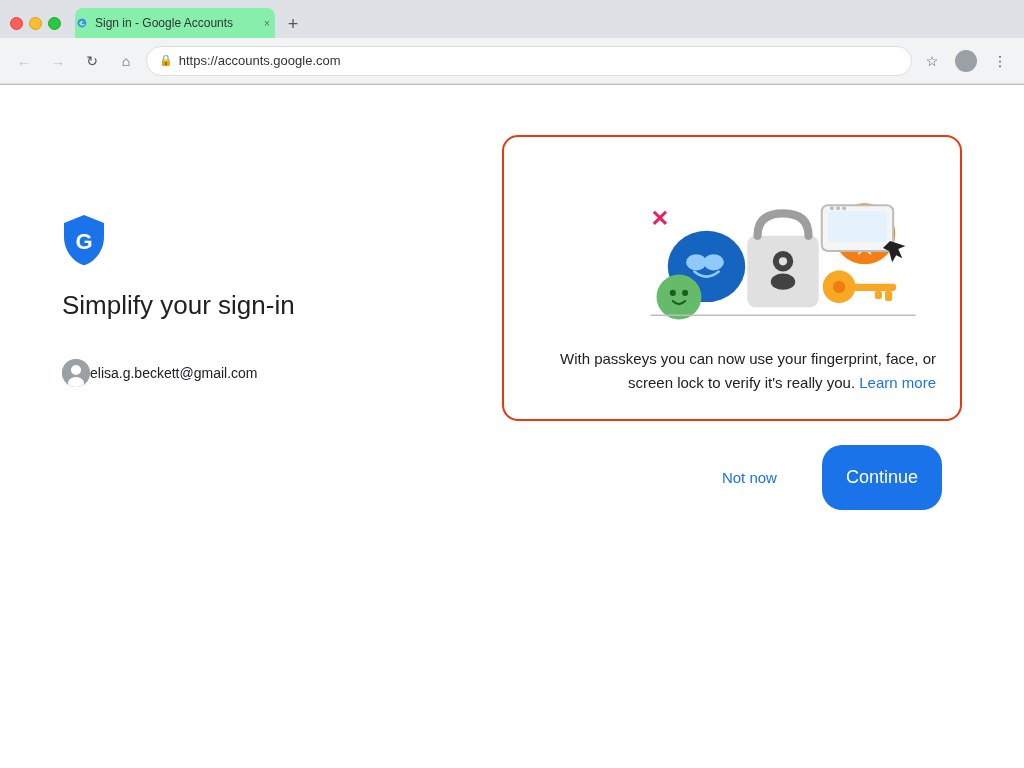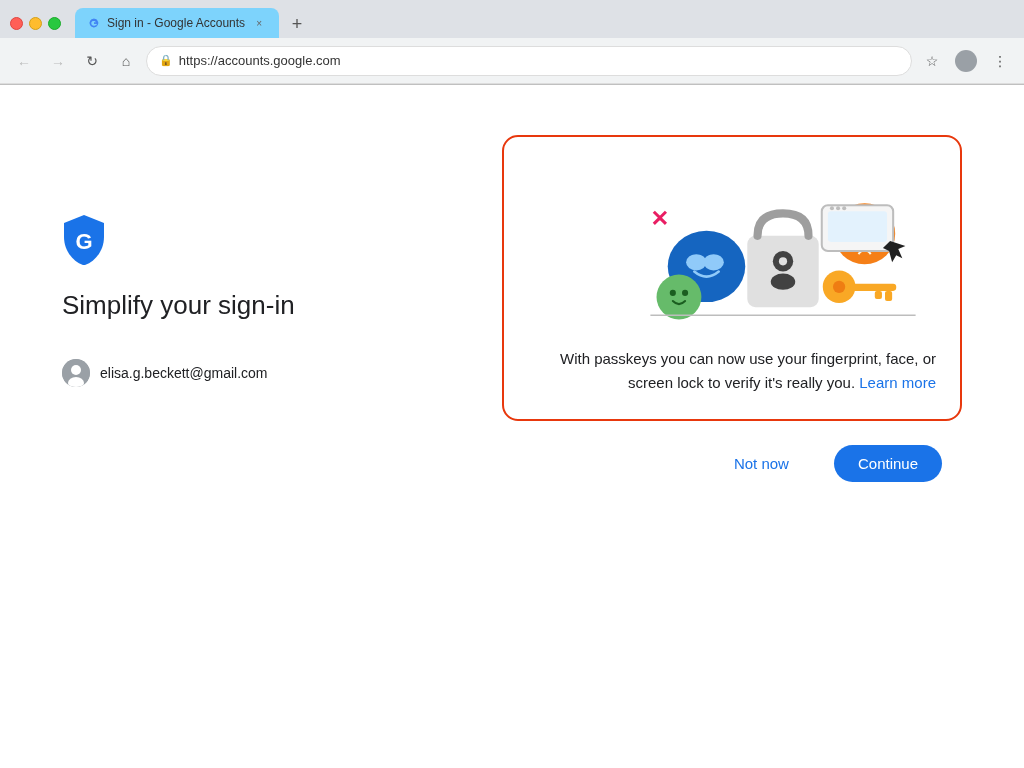--- a/index.html
+++ b/index.html
@@ -33,23 +33,23 @@
     .traffic-light.green { background: #28c840; border: 1px solid #1aab29; }
 
     .tab-bar {
       display: flex;
       align-items: flex-end;
       margin-left: 4px;
     }
     .tab {
       display: flex;
       align-items: center;
-      background: #7dd3fc;
+      background: #86efac;
       border-radius: 8px 8px 0 0;
-      padding: 6px 12px;
+      padding: 6px 0;
       min-width: 200px;
       max-width: 240px;
       height: 30px;
       font-size: 12px;
       color: #333;
       gap: 6px;
       position: relative;
     }
     .tab-favicon {
       width: 14px;
@@ -174,21 +174,20 @@
     .page-title {
       font-size: 26px;
       font-weight: 400;
       color: #202124;
       margin-bottom: 36px;
       line-height: 1.3;
     }
     .user-info {
       display: flex;
       align-items: center;
-      gap: 10px;
     }
     .user-avatar {
       width: 28px;
       height: 28px;
       border-radius: 50%;
       background: #9aa0a6;
       overflow: hidden;
       display: flex;
       align-items: center;
       justify-content: center;
@@ -249,24 +248,24 @@
       font-size: 15px;
       font-weight: 500;
       cursor: pointer;
       padding: 8px 16px;
       border-radius: 4px;
     }
     .btn-continue {
       background: #1a73e8;
       border: none;
       color: #fff;
-      font-size: 15px;
+      font-size: 18px;
       font-weight: 500;
       cursor: pointer;
-      padding: 10px 24px;
+      padding: 22px 24px;
       border-radius: 20px;
     }
 
     
     .illus-svg { width: 100%; height: 100%; }
   </style>
 </head>
 <body>
 
 <div class="browser-chrome">

